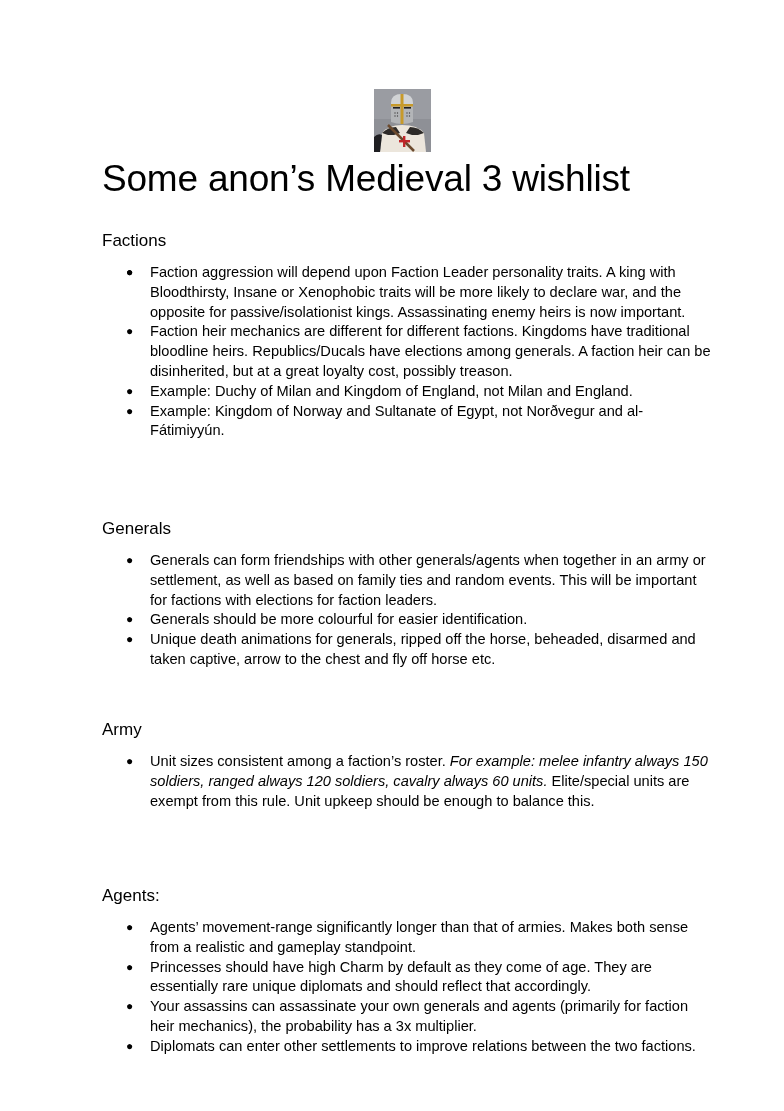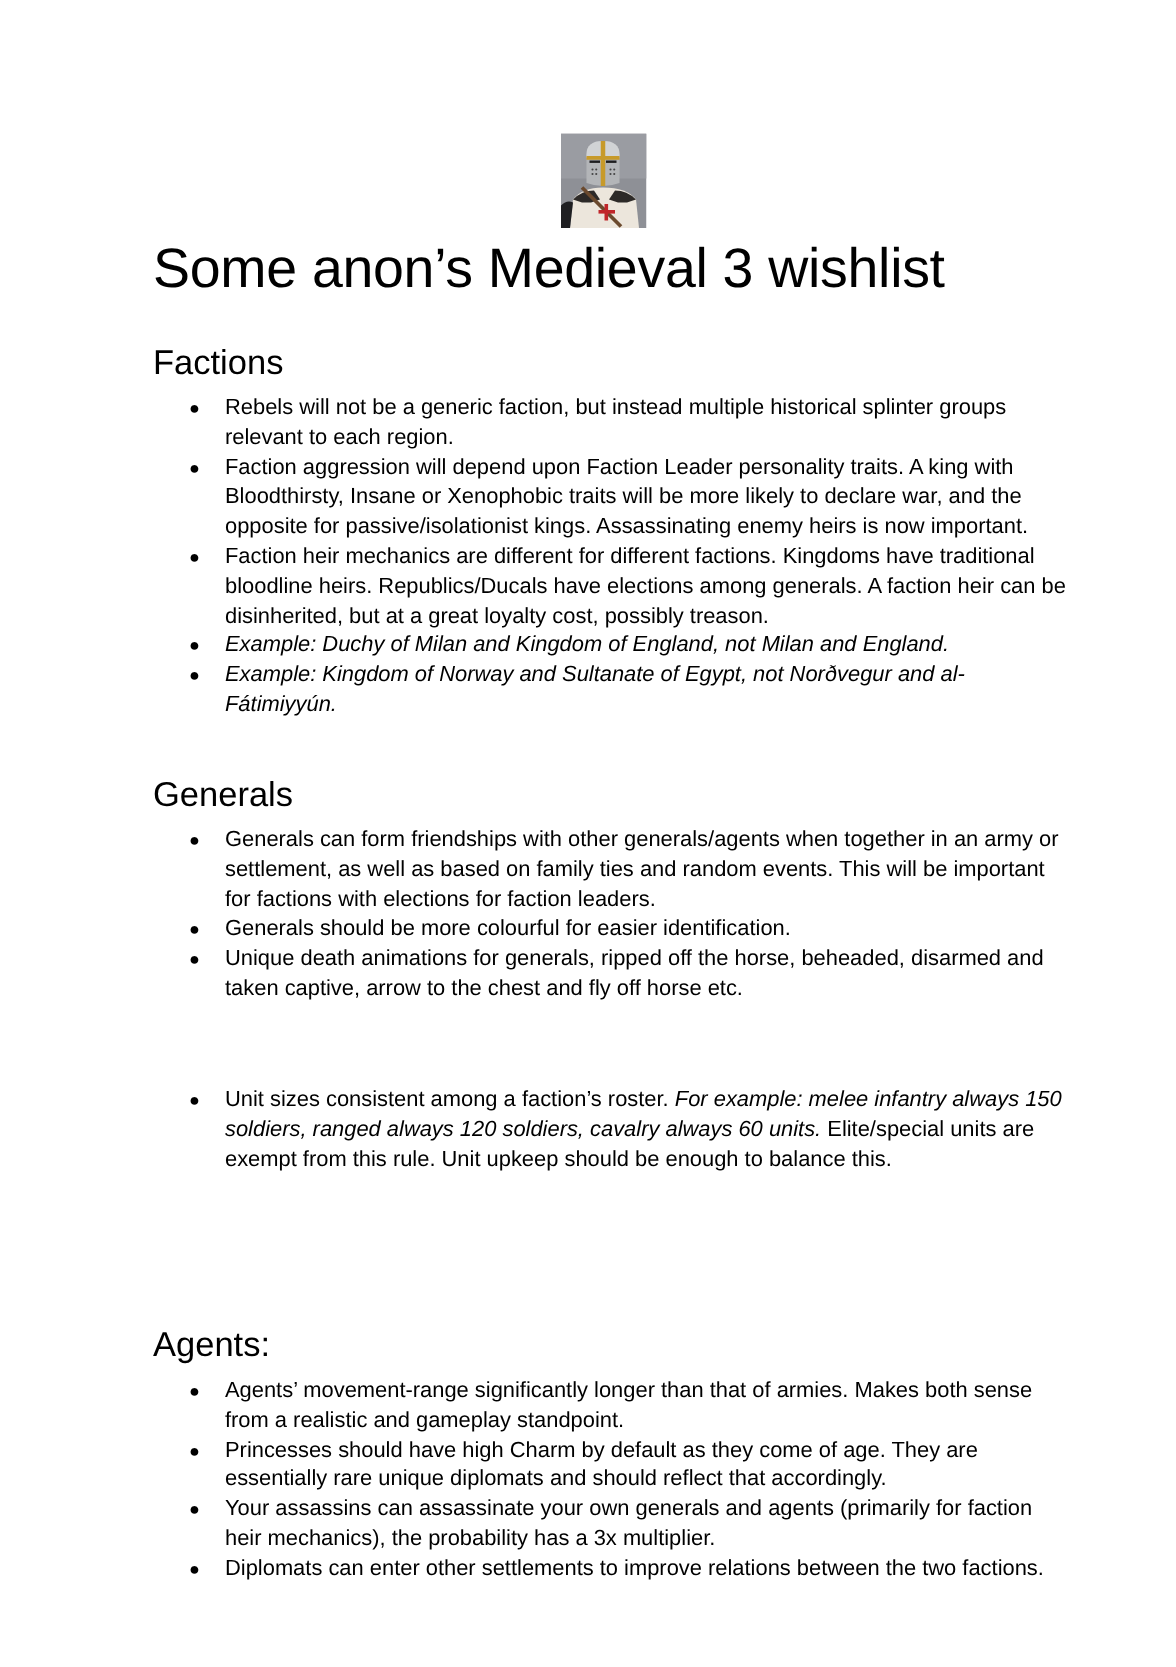--- a/index.html
+++ b/index.html
@@ -10,31 +10,31 @@
     .page { position: absolute; left: 0; top: 0; width: 784px; height: 1111px; margin-left: 12px; }
     .logo-wrap { position: absolute; left: 362px; top: 89px; width: 57px; height: 63px; }
     .logo-wrap svg { display: block; width: 57px; height: 63px; }
     .title {
       position: absolute; left: 90px; top: 156px;
       font-size: 37px; line-height: 46px; font-weight: normal; margin: 0;
       letter-spacing: -0.2px;
     }
     .section { position: absolute; left: 90px; width: 610px; }
     .section h2 {
-      font-size: 23px; font-weight: normal; margin: 0; line-height: 28px;
+      font-size: 17px; font-weight: normal; margin: 0; line-height: 28px;
     }
     .section ul { list-style: none; margin: 8px 0 0 0; padding: 0; }
     .section li {
       position: relative; padding-left: 48px;
       font-size: 14.6px; line-height: 19.8px;
     }
     .section li .bullet {
       position: absolute; left: 24px; top: 0; font-size: 12px; line-height: 19.8px;
     }
-    .section li .ex { font-style: italic; display: block; }
+    .section li .ex { display: block; }
     .section li .it { font-style: italic; }
     #sec-factions { top: 227px; }
     #sec-generals { top: 515px; }
     #sec-army { top: 716px; }
     #sec-agents { top: 882px; }
   </style>
 </head>
 <body>
 
 <div class="page">
@@ -72,21 +72,20 @@
     </svg>
   </div>
 
   <h1 class="title">Some anon’s Medieval 3 wishlist</h1>
 
   <div class="section" id="sec-factions">
     <h2>Factions</h2>
     <ul>
       <li>
         <span class="bullet">●</span>
-        <span>Rebels will not be a generic faction, but instead multiple historical splinter groups relevant to each region.</span>
       </li>
       <li>
         <span class="bullet">●</span>
         <span>Faction aggression will depend upon Faction Leader personality traits. A king with Bloodthirsty, Insane or Xenophobic traits will be more likely to declare war, and the opposite for passive/isolationist kings. Assassinating enemy heirs is now important.</span>
       </li>
       <li>
         <span class="bullet">●</span>
         <span>Faction heir mechanics are different for different factions. Kingdoms have traditional bloodline heirs. Republics/Ducals have elections among generals. A faction heir can be disinherited, but at a great loyalty cost, possibly treason.</span>
       </li>
       <li>
@@ -112,20 +111,21 @@
         <span>Generals should be more colourful for easier identification.</span>
       </li>
       <li>
         <span class="bullet">●</span>
         <span>Unique death animations for generals, ripped off the horse, beheaded, disarmed and taken captive, arrow to the chest and fly off horse etc.</span>
       </li>
     </ul>
   </div>
 
   <div class="section" id="sec-army">
+    <h2>Army</h2>
     <ul>
       <li>
         <span class="bullet">●</span>
         <span>Unit sizes consistent among a faction’s roster. </span><span class="it">For example: melee infantry always 150 soldiers, ranged always 120 soldiers, cavalry always 60 units.</span><span> Elite/special units are exempt from this rule. Unit upkeep should be enough to balance this.</span>
       </li>
     </ul>
   </div>
 
   <div class="section" id="sec-agents">
     <h2>Agents:</h2>

